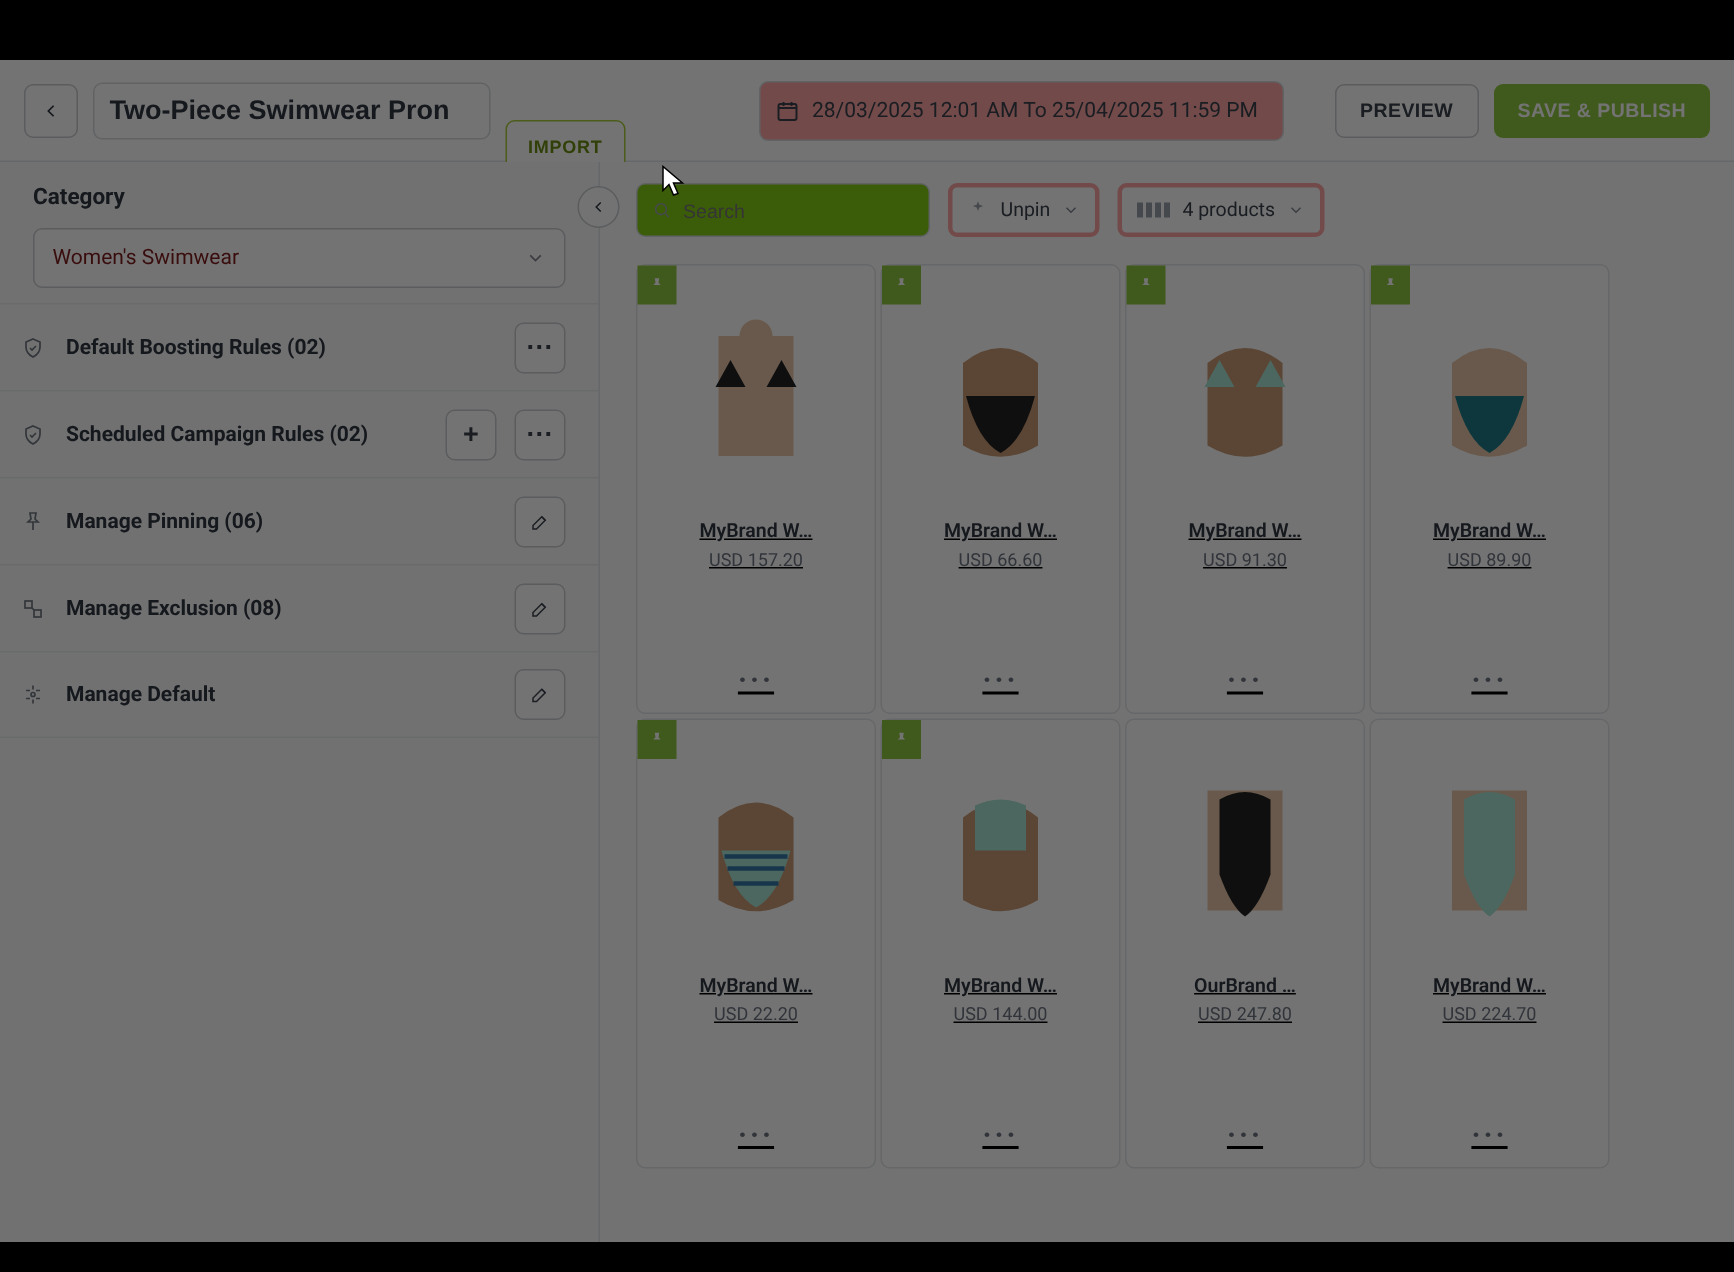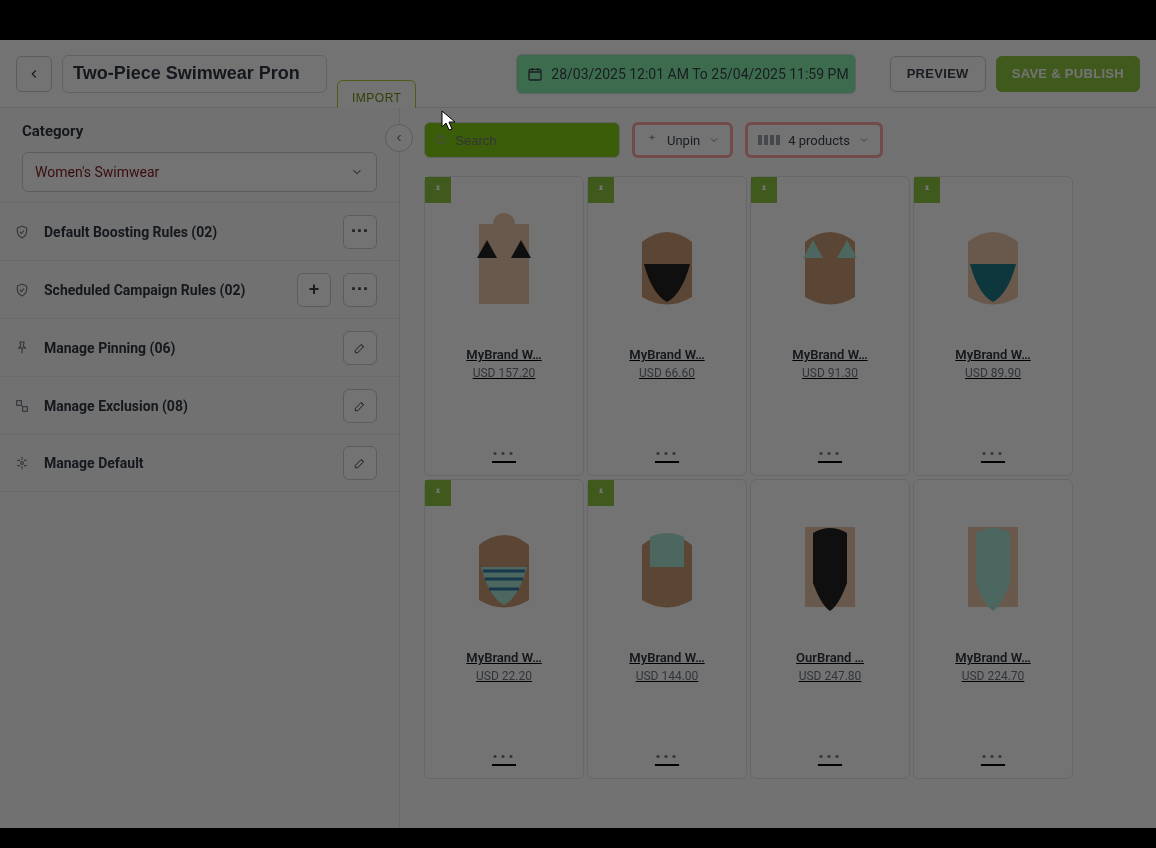--- a/index.html
+++ b/index.html
@@ -54,33 +54,33 @@
     text-overflow:ellipsis;
   }
   .import-btn {
     height: 36px;
     padding: 0 14px;
     border: 1px solid #a9cc3a;
     border-radius: 6px;
     background:#fff;
     color:#6e8f12;
     font-size: 12px;
-    font-weight: 400;
+    font-weight: 700;
     letter-spacing: .5px;
     cursor:pointer;
     margin-top:48px;
   }
   .header-spacer { flex: 1; }
   .date-chip {
     height: 40px;
     border: 1px solid #d7dade;
     border-radius: 6px;
-    padding: 0 6px 0 10px;
+    padding: 0 16px 0 10px;
     display:flex; align-items:center; gap:8px;
-    background:#86efac;
+    background:#fca5a5;
     color:#3b424c;
     font-size: 14px;
     cursor:pointer;
   }
   .date-chip svg { width:16px; height:16px; stroke:#3b424c; fill:none; }
   .header-gap { width: 14px; }
   .preview-btn {
     height: 36px;
     padding: 0 16px;
     border: 1px solid #c9ccd1;

